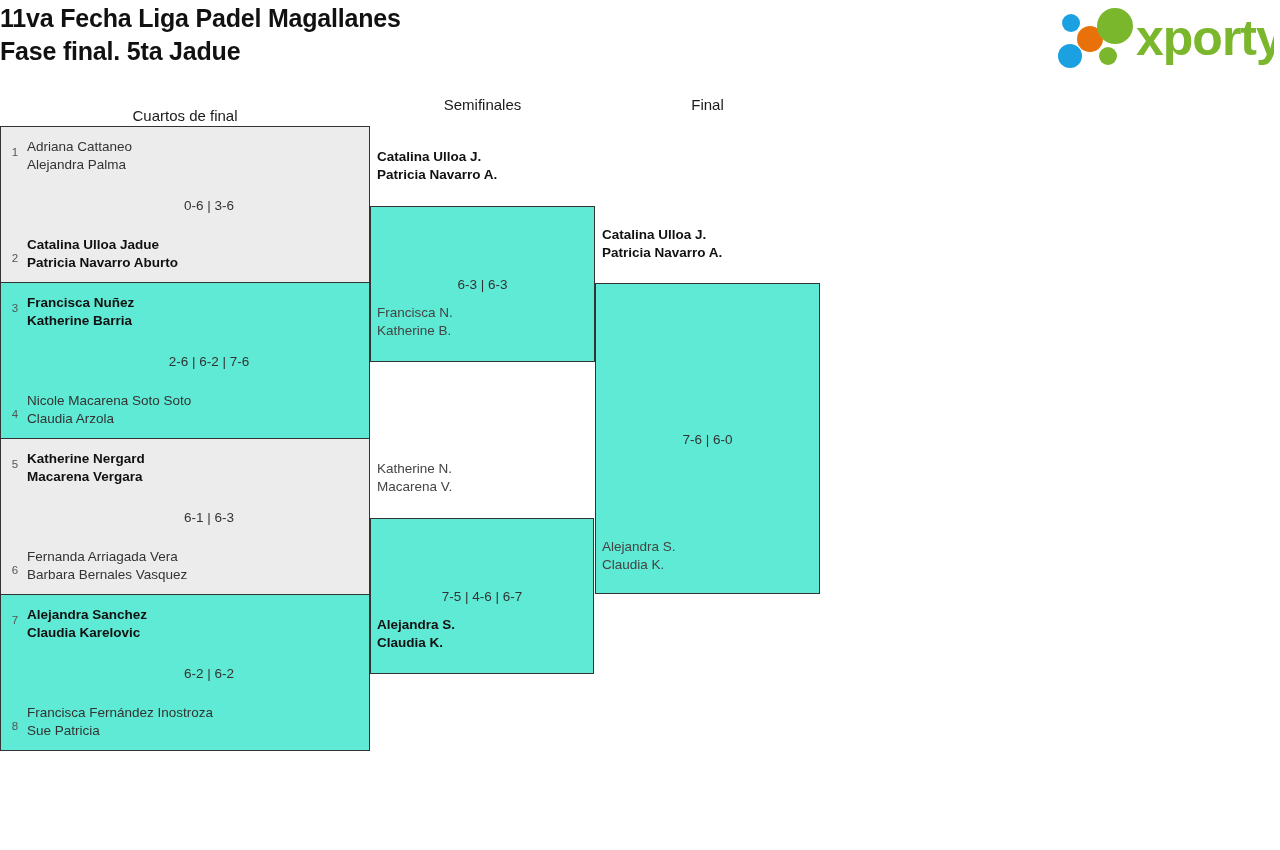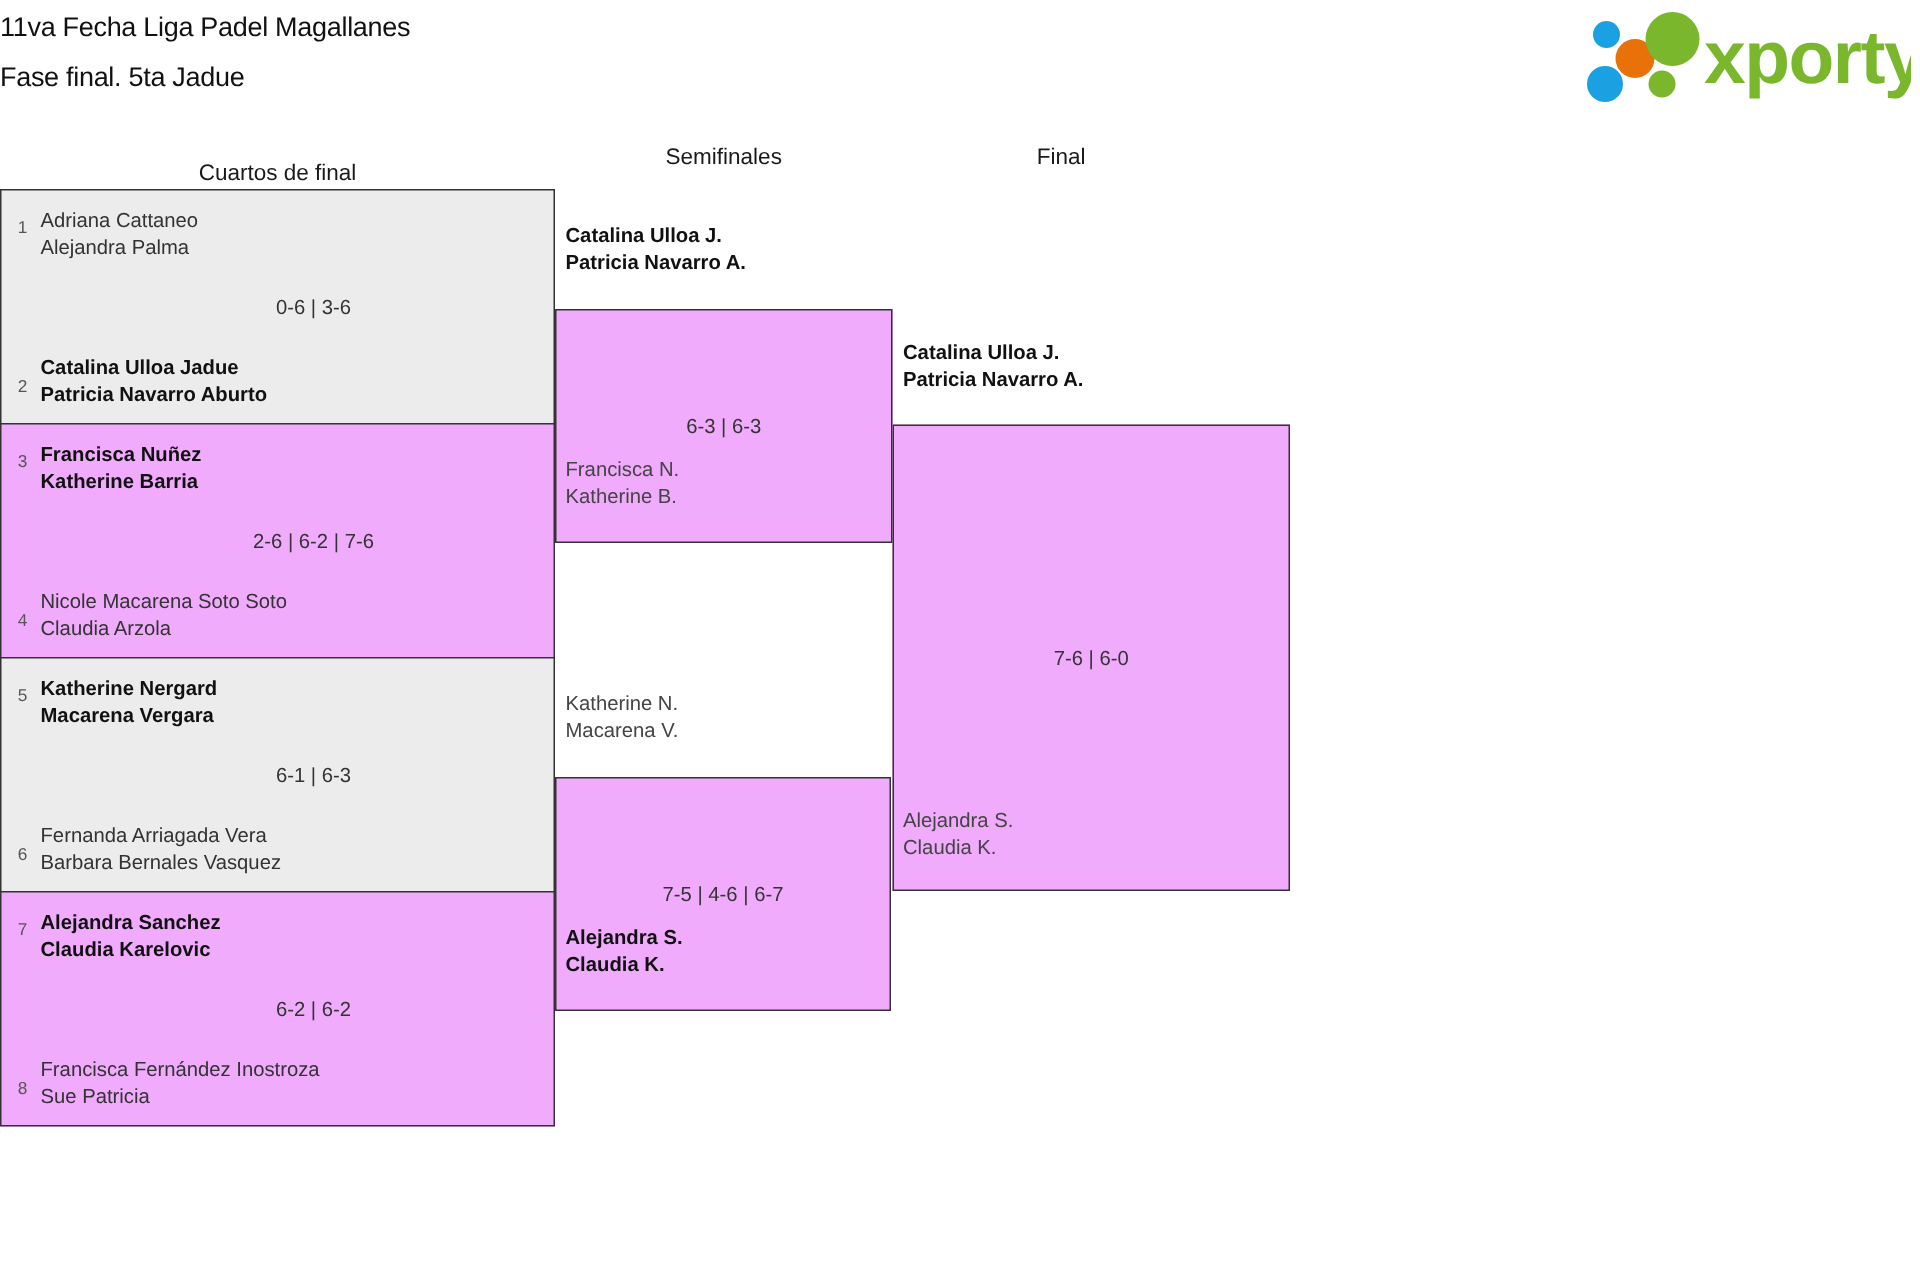--- a/index.html
+++ b/index.html
@@ -15,22 +15,22 @@
     color: #1a1a1a;
     overflow: hidden;
   }
 
   
   .page-title {
     position: absolute;
     left: 0px;
     top: 2px;
     width: 900px;
-    font-size: 18px;
-    font-weight: 400;
+    font-size: 25px;
+    font-weight: 700;
     line-height: 33px;
     letter-spacing: -0.2px;
     color: #111111;
   }
   .page-title .line {
     display: block;
     white-space: nowrap;
   }
 
   
@@ -66,21 +66,21 @@
     height: 850px;
   }
 
   
   .match {
     position: absolute;
     box-sizing: border-box;
     border: 1px solid #333333;
   }
   .match.shaded { background: #ececec; }
-  .match.plain  { background: #f0abfc; }
+  .match.plain  { background: #5eead4; }
 
   
   .qf .team {
     position: absolute;
     left: 26px;
     right: 8px;
     font-size: 13.5px;
     line-height: 18px;
     color: #333333;
   }
@@ -239,21 +239,21 @@
   <div class="adv win" style="left:377px; top:616px;">
     <span class="nm">Alejandra S.</span>
     <span class="nm">Claudia K.</span>
   </div>
 
   <div class="adv win" style="left:602px; top:226px;">
     <span class="nm">Catalina Ulloa J.</span>
     <span class="nm">Patricia Navarro A.</span>
   </div>
 
-  <div class="match plain" style="left:595px; top:283px; width:265px; height:311px;">
+  <div class="match plain" style="left:595px; top:283px; width:225px; height:311px;">
     <div class="score-mid">7-6 | 6-0</div>
   </div>
 
   <div class="adv" style="left:602px; top:538px;">
     <span class="nm">Alejandra S.</span>
     <span class="nm">Claudia K.</span>
   </div>
 
 </div>
 

